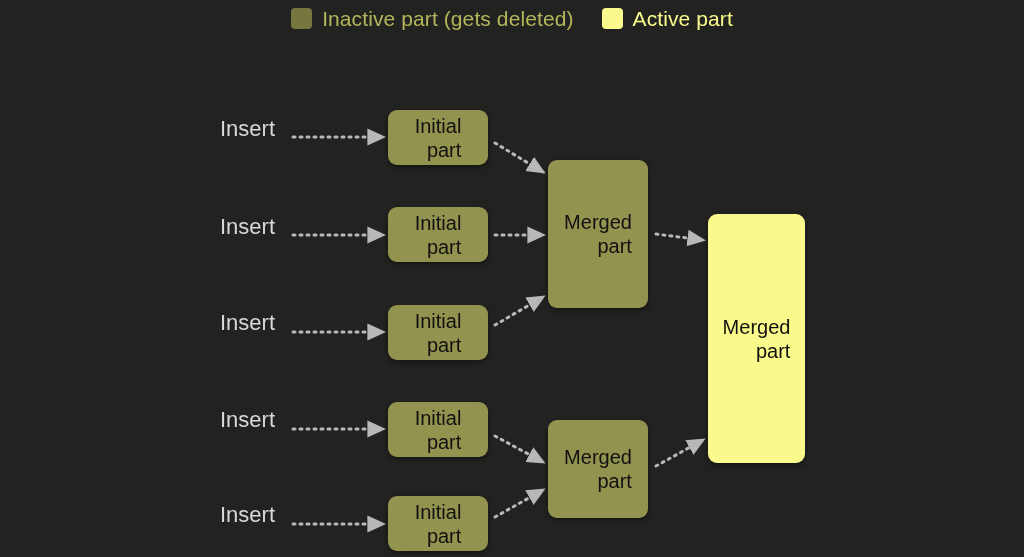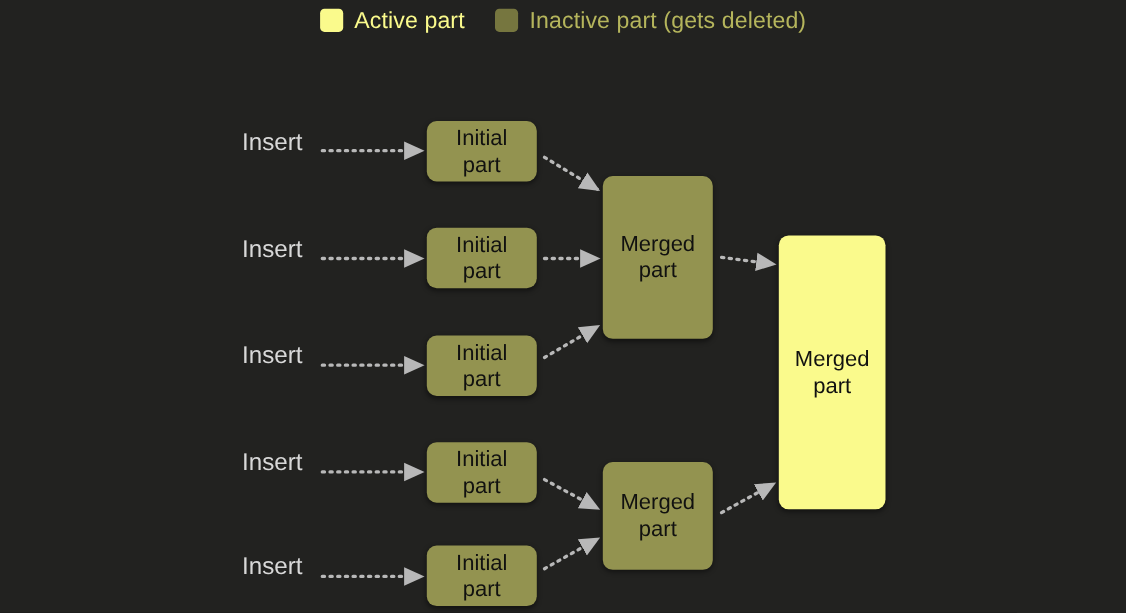--- a/index.html
+++ b/index.html
@@ -54,21 +54,21 @@
   .legend-label.inactive { color: #b5b55c; }
   .legend-label.active { color: #fafa8c; }
 
   .node {
     position: absolute;
     box-sizing: border-box;
     border-radius: 9px;
     display: flex;
     align-items: center;
     justify-content: center;
-    text-align: center;
+    text-align: right;
     color: #111110;
     font-size: 20px;
     line-height: 24px;
     box-shadow: 0 2px 5px rgba(0,0,0,0.45);
   }
   .node.inactive { background: #939350; }
   .node.active { background: #fafa8c; }
   .node-label { display: block; white-space: pre-line; }
 
   .insert-label {
@@ -80,26 +80,26 @@
     text-align: left;
   }
 </style>
 </head>
 <body>
 
 <div id="canvas">
 
   <div class="legend-row">
     <div class="legend-entry">
+      <span class="legend-swatch inactive"></span>
+      <span class="legend-label inactive">Inactive part (gets deleted)</span>
+    </div>
+    <div class="legend-entry">
       <span class="legend-swatch active"></span>
       <span class="legend-label active">Active part</span>
-    </div>
-    <div class="legend-entry">
-      <span class="legend-swatch inactive"></span>
-      <span class="legend-label inactive">Inactive part (gets deleted)</span>
     </div>
   </div>
 
   <svg id="diagram-svg" viewBox="0 0 1024 557">
     <defs>
       <marker id="arrowhead" markerWidth="7" markerHeight="7" refX="5.2" refY="3.2" orient="auto" markerUnits="strokeWidth">
         <path d="M0,0.4 L6.2,3.2 L0,6 z" fill="#b8b8b8"></path>
       </marker>
     </defs>
     <g id="edge-layer">

